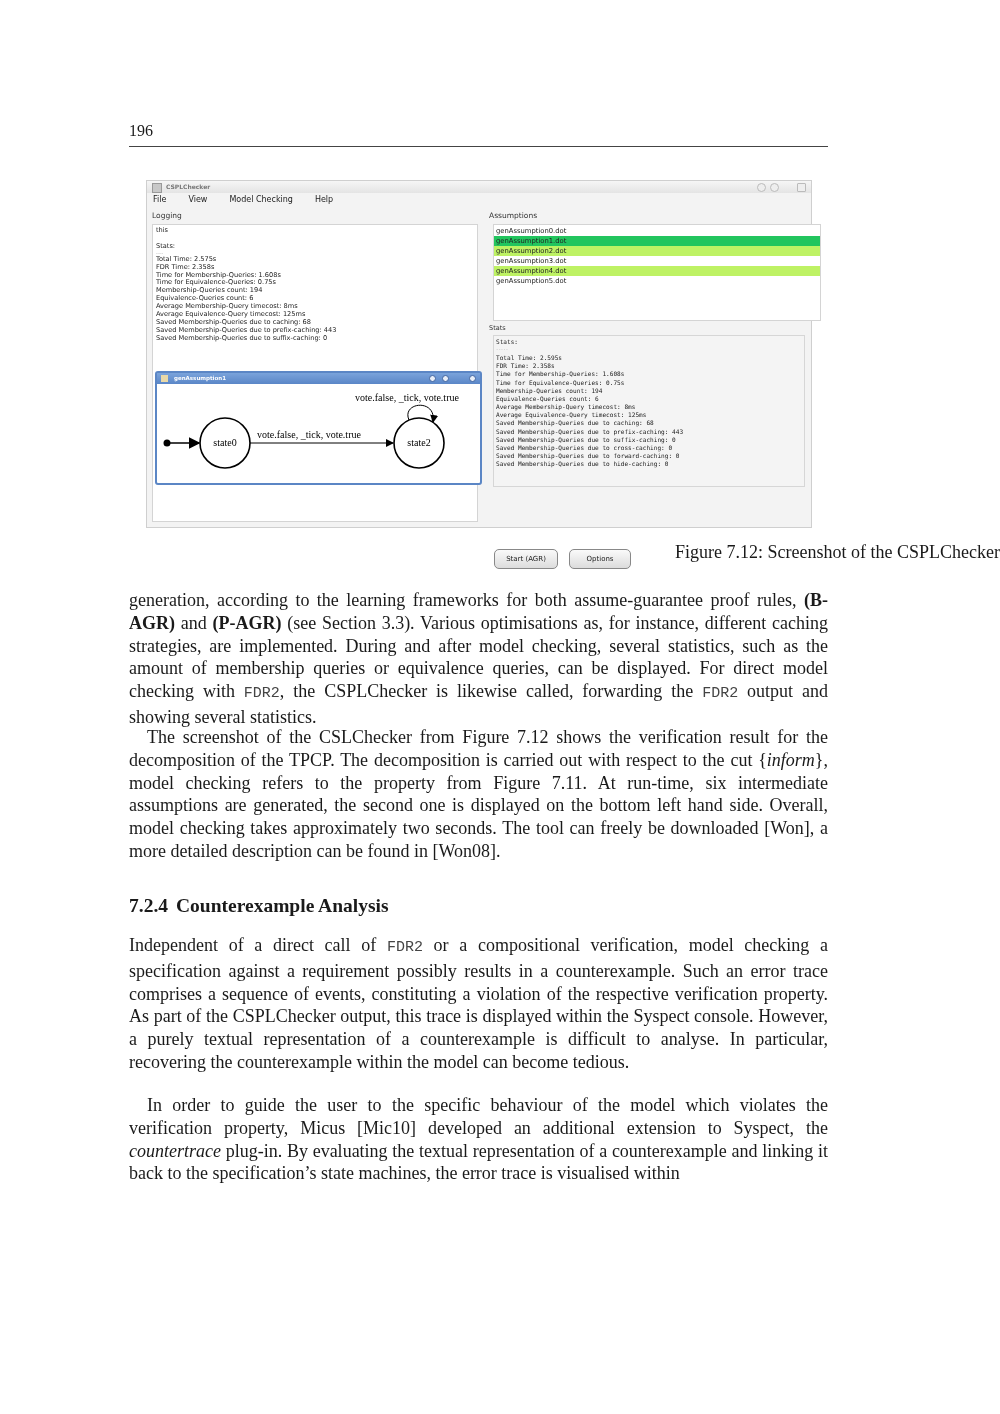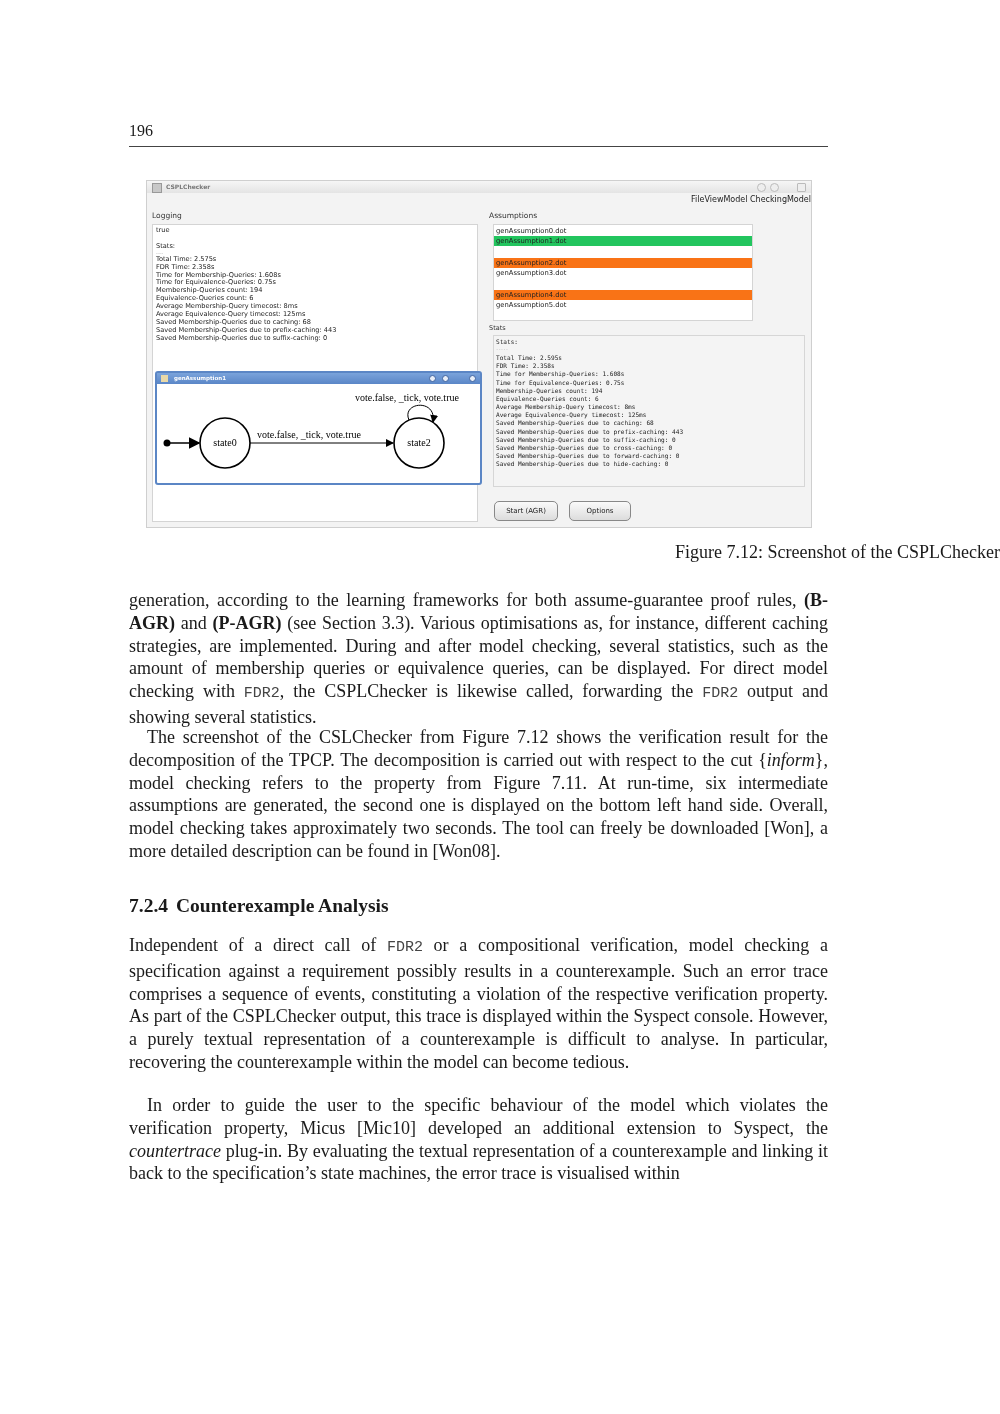--- a/index.html
+++ b/index.html
@@ -7,31 +7,31 @@
   .running-head { position:absolute; left:129px; top:120px; width:699px; height:26px; border-bottom:1px solid #444; font-size:16px; }
   .running-head .pno { position:absolute; left:0; top:2px; }
   .running-head .ptitle { position:absolute; left:172px; top:2px; font-style:italic; }
 
   
   .app { position:absolute; left:146px; top:180px; width:664px; height:346px; background:#f3f3f3; border:1px solid #cfcfcf; font-family:"DejaVu Sans", sans-serif; color:#222; }
   .titlebar { height:12px; background:linear-gradient(#f6f6f6,#e4e4e4); position:relative; font-size:6px; color:#777; }
   .titlebar .app-icon { position:absolute; left:5px; top:2px; width:8px; height:8px; background:#c8c8c8; border:1px solid #999; }
   .titlebar .ttl { position:absolute; left:19px; top:2px; font-weight:bold; }
   .titlebar .wbtn { position:absolute; top:2px; width:7px; height:7px; border-radius:50%; border:1px solid #bbb; background:#eee; }
-  .menubar { height:13px; font-size:8px; padding-left:6px; display:flex; gap:0; align-items:center;justify-content:flex-end; }
+  .menubar { height:13px; font-size:8px; padding-left:6px; display:flex; gap:22px; align-items:center; }
   .panel-label { position:absolute; font-size:7.5px; color:#333;text-align:right; }
   .logbox { position:absolute; left:5px; top:43px; width:326px; height:298px; background:#fff; border:1px solid #d4d4d4; font-size:6.6px; line-height:7.9px; padding:2px 3px; box-sizing:border-box; }
   .logbox .ln { white-space:pre; }
-  .asslist { position:absolute; left:346px; top:43px; width:260px; height:97px; background:#fff; border:1px solid #d4d4d4; font-size:6.8px; line-height:10px; padding-top:1px; box-sizing:border-box; }
+  .asslist { position:absolute; left:346px; top:43px; width:328px; height:97px; background:#fff; border:1px solid #d4d4d4; font-size:6.8px; line-height:10px; padding-top:1px; box-sizing:border-box; }
   .asslist .it { padding-left:2px; height:10px; }
-  .asslist .it.alt { background:#f97316;margin-top:12px; }
+  .asslist .it.alt { background:#bef264; }
   .asslist .it.sel { background:#22c55e; }
   .statsbox { position:absolute; left:346px; top:154px; width:312px; height:152px; background:#f4f4f4; border:1px solid #d6d6d6; font-family:"DejaVu Sans Mono", monospace; font-size:6.1px; line-height:8.15px; padding:2px 2px; box-sizing:border-box; }
   .statsbox .ln { white-space:pre; }
-  .btn { position:absolute; height:18px; border:1px solid #888; border-radius:5px; background:linear-gradient(#fafafa,#dcdcdc); font-size:7px; display:flex; align-items:center; justify-content:center; }
+  .btn { position:absolute; height:18px; border:1px solid #888; border-radius:5px; background:linear-gradient(#fafafa,#dcdcdc); font-size:7px; display:flex; align-items:center; justify-content:center;margin-top:48px; }
   
   .gwin { position:absolute; left:8px; top:190px; width:327px; height:114px; border:2px solid #5b86c5; border-radius:3px; background:#fff; box-sizing:border-box; }
   .gwin .gbar { height:11px; background:linear-gradient(#7aa3db,#5a86c7); position:relative; font-size:5.5px; color:#fff; font-weight:bold; }
   .gwin .gbar .gi { position:absolute; left:4px; top:2px; width:7px; height:7px; background:#e9d9a8; }
   .gwin .gbar .gt { position:absolute; left:17px; top:2px; }
   .gwin .gbar .gb { position:absolute; top:2px; width:7px; height:7px; border-radius:50%; background:#e8eef8; border:1px solid #3f64a0; box-sizing:border-box; }
   .gwin svg { position:absolute; left:0; top:11px; }
 
   .caption { position:absolute; left:0; width:1000px; top:542px; text-align:right; font-size:18px; }
   .para { position:absolute; left:129px; width:699px; font-size:18px; line-height:22.8px; text-align:justify; }
@@ -52,26 +52,26 @@
     <span class="app-icon"></span>
     <span class="ttl">CSPLChecker</span>
     <span class="wbtn" style="left:610px"></span>
     <span class="wbtn" style="left:623px"></span>
     <span class="wbtn" style="left:650px;border-radius:1px"></span>
   </div>
   <div class="menubar">
     <span>File</span>
     <span>View</span>
     <span>Model Checking</span>
-    <span>Model</span>
+    <span>Help</span>
   </div>
 
   <span class="panel-label" style="left:5px;top:30px">Logging</span>
   <div class="logbox">
-    <div class="ln">true</div>
+    <div class="ln">this</div>
     <div class="ln">&nbsp;</div>
     <div class="ln">Stats:</div>
     <div class="ln" style="font-size:4px;line-height:5px;color:#888">-----</div>
     <div class="ln">Total Time: 2.575s</div>
     <div class="ln">FDR Time: 2.358s</div>
     <div class="ln">Time for Membership-Queries: 1.608s</div>
     <div class="ln">Time for Equivalence-Queries: 0.75s</div>
     <div class="ln">Membership-Queries count: 194</div>
     <div class="ln">Equivalence-Queries count: 6</div>
     <div class="ln">Average Membership-Query timecost: 8ms</div>

